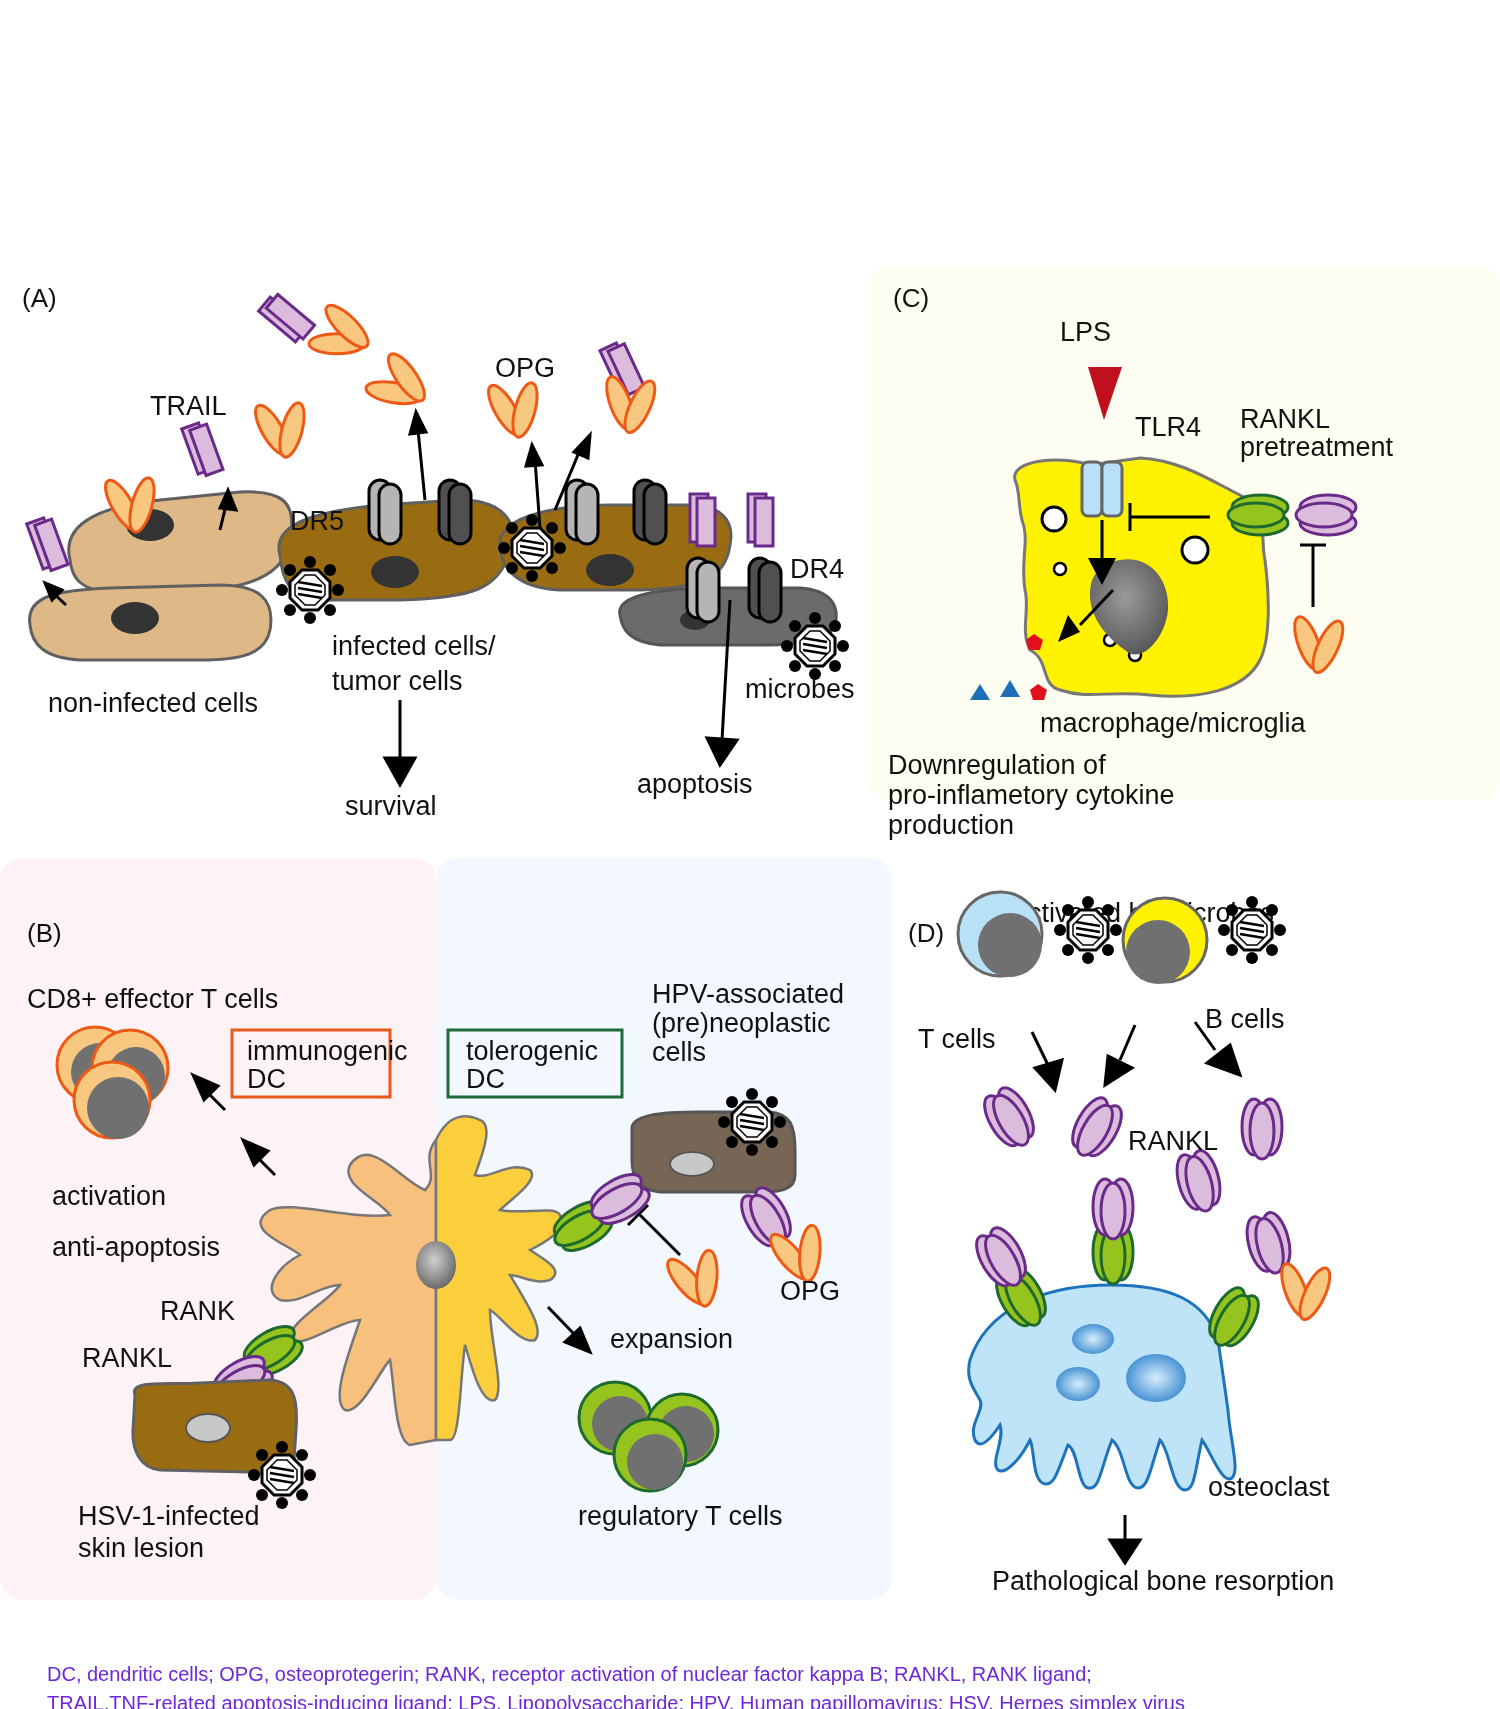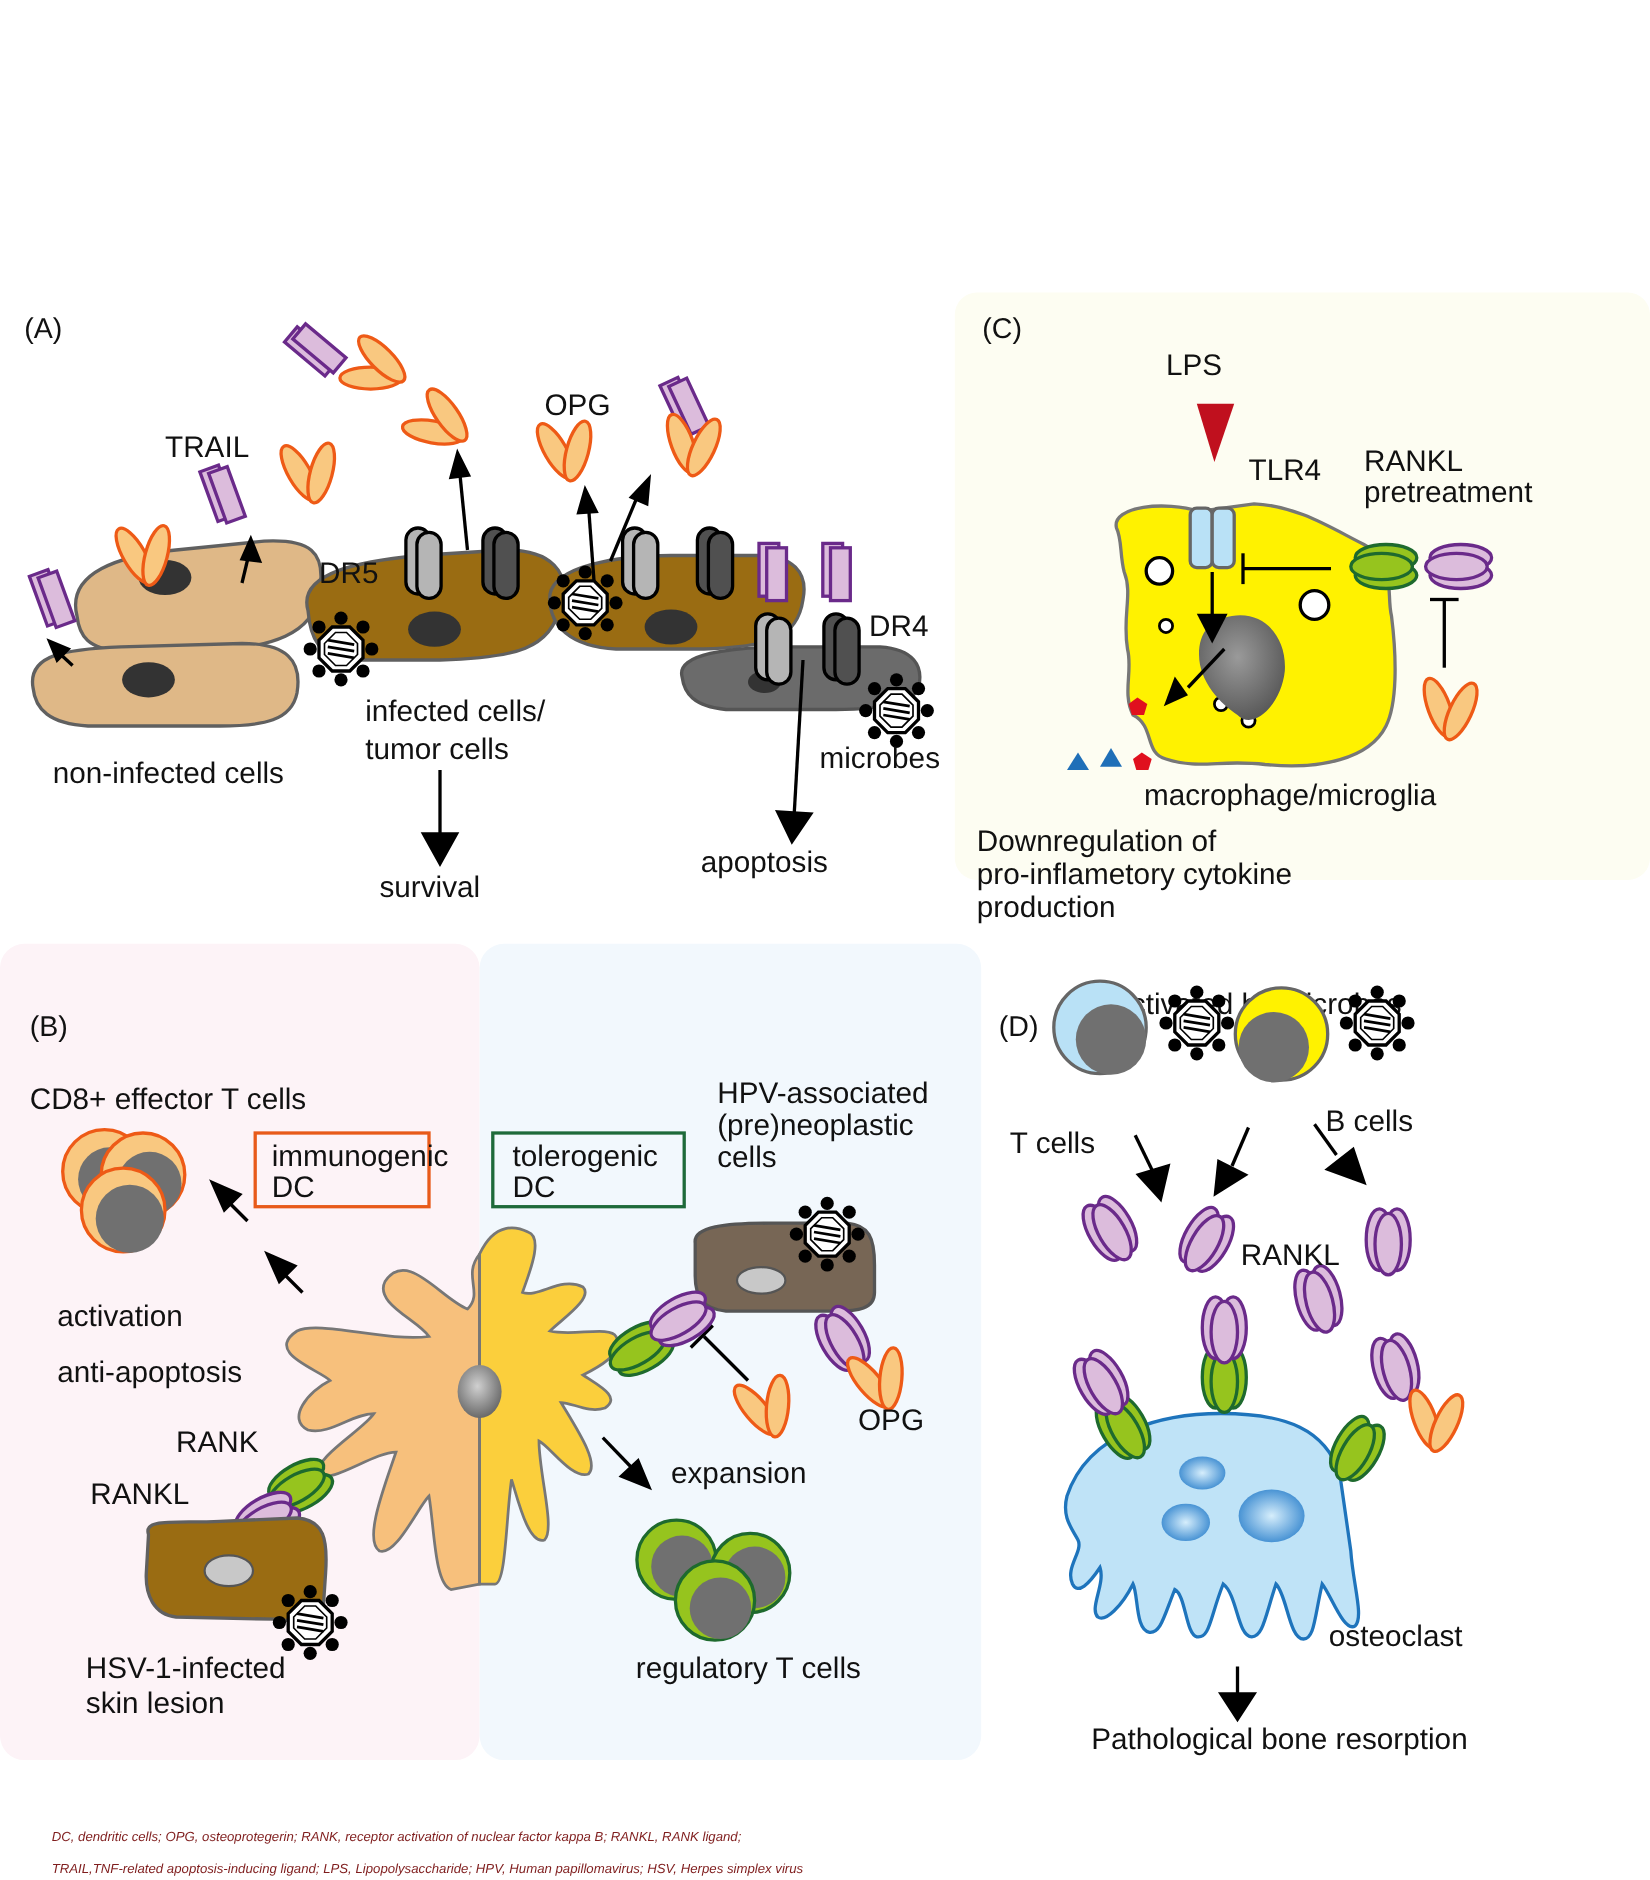--- a/index.html
+++ b/index.html
@@ -1,21 +1,21 @@
 <!DOCTYPE html>
 <html><head>
 <meta charset="utf-8">
 <style>
   html, body { margin:0; padding:0; background:#ffffff; }
   body { width:1500px; height:1709px; position:relative; overflow:hidden; font-family:"Liberation Sans", sans-serif; }
   svg#fig { position:absolute; left:0; top:0; width:1500px; height:1709px; }
   svg text { font-family:"Liberation Sans", sans-serif; fill:#111; }
   .lbl { font-size:27px; }
   .plbl { font-size:26px; }
-  .foot { position:absolute; left:47px; font-size:12px; color:#7f1d1d; font-family:"Liberation Sans", sans-serif; white-space:nowrap;font-style:italic; }
+  .foot { position:absolute; left:47px; font-size:20px; color:#6d28d9; font-family:"Liberation Sans", sans-serif; white-space:nowrap; }
 </style>
 </head>
 <body>
 
 <svg id="fig" viewBox="0 0 1500 1709" xmlns="http://www.w3.org/2000/svg">
   <defs>
     <marker id="ah" markerWidth="10" markerHeight="10" refX="6" refY="5" orient="auto" markerUnits="userSpaceOnUse">
       <path d="M0,0 L0,0"></path>
     </marker>
     <radialGradient id="nucGrad" cx="45%" cy="40%" r="60%">

